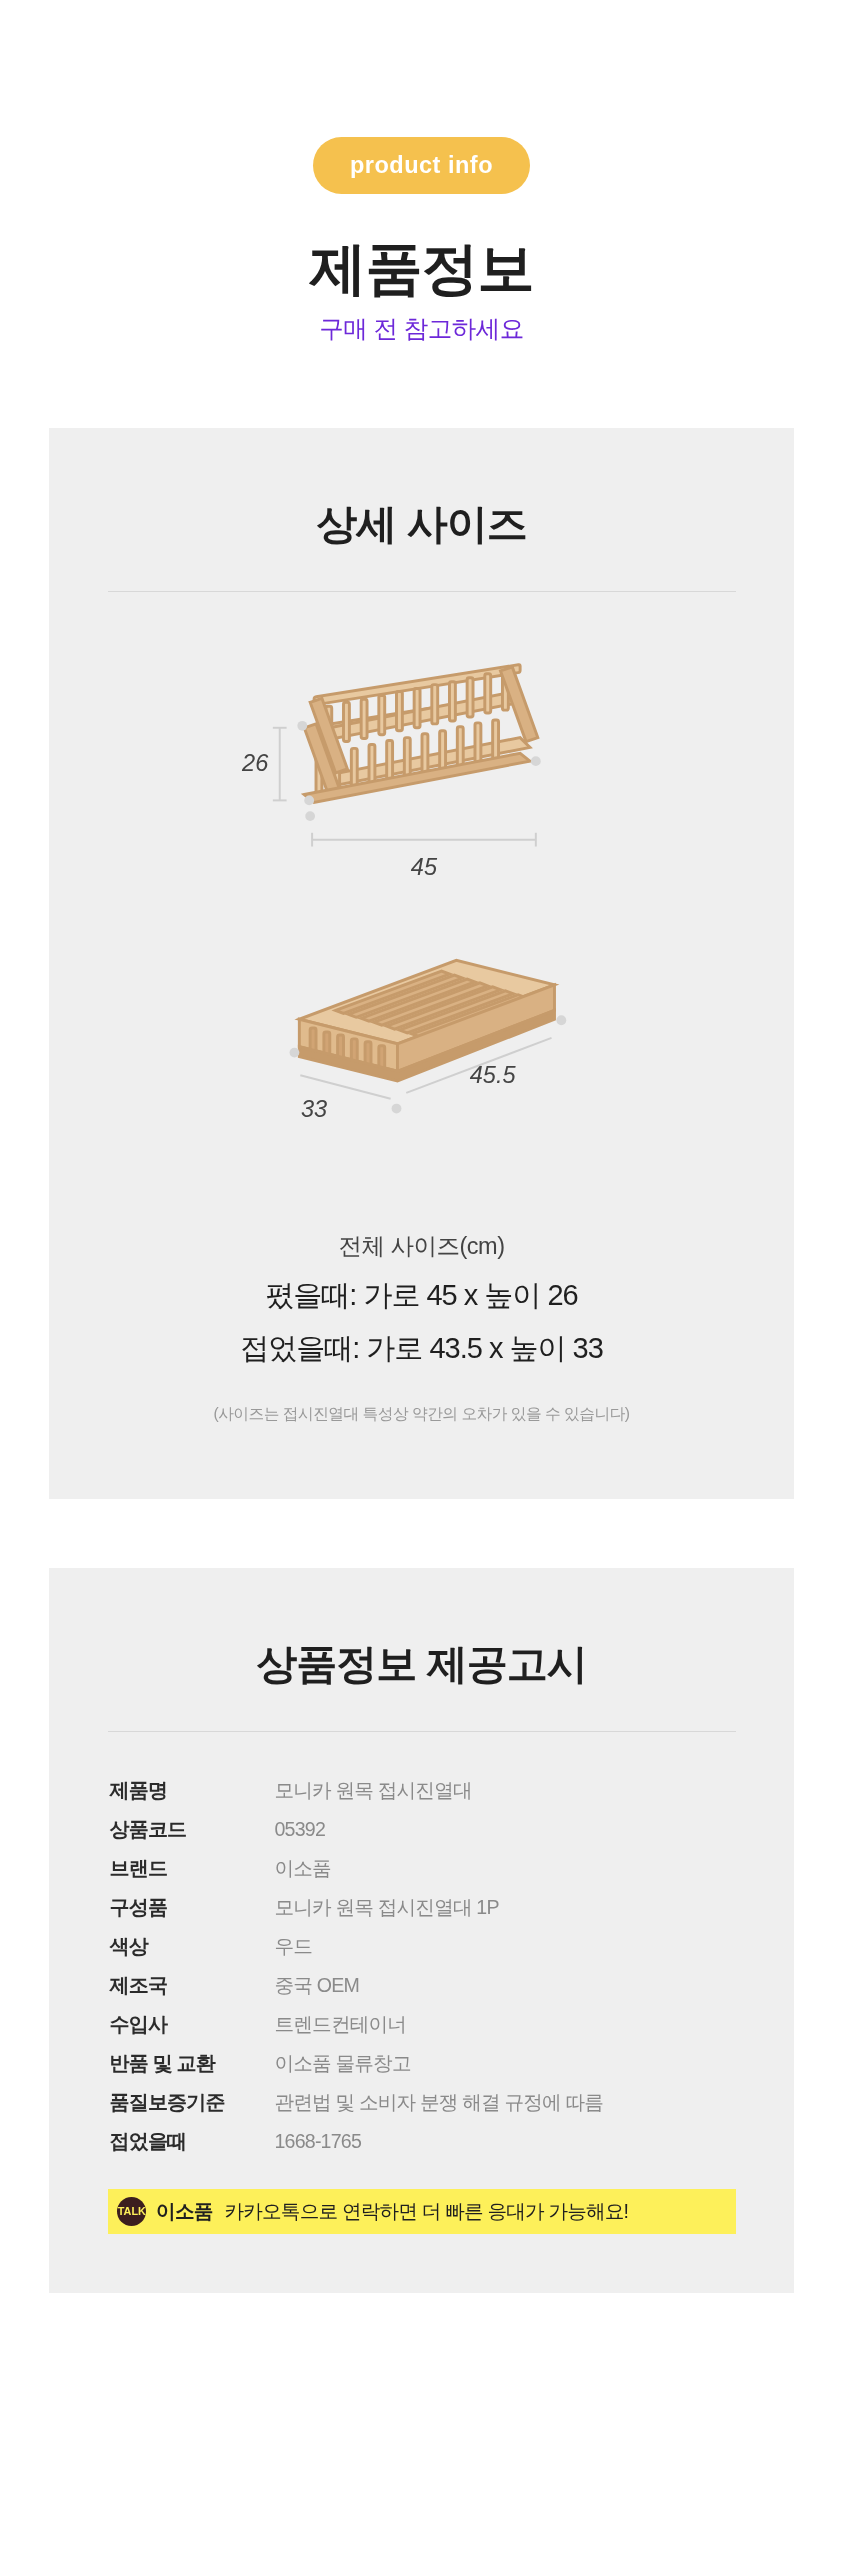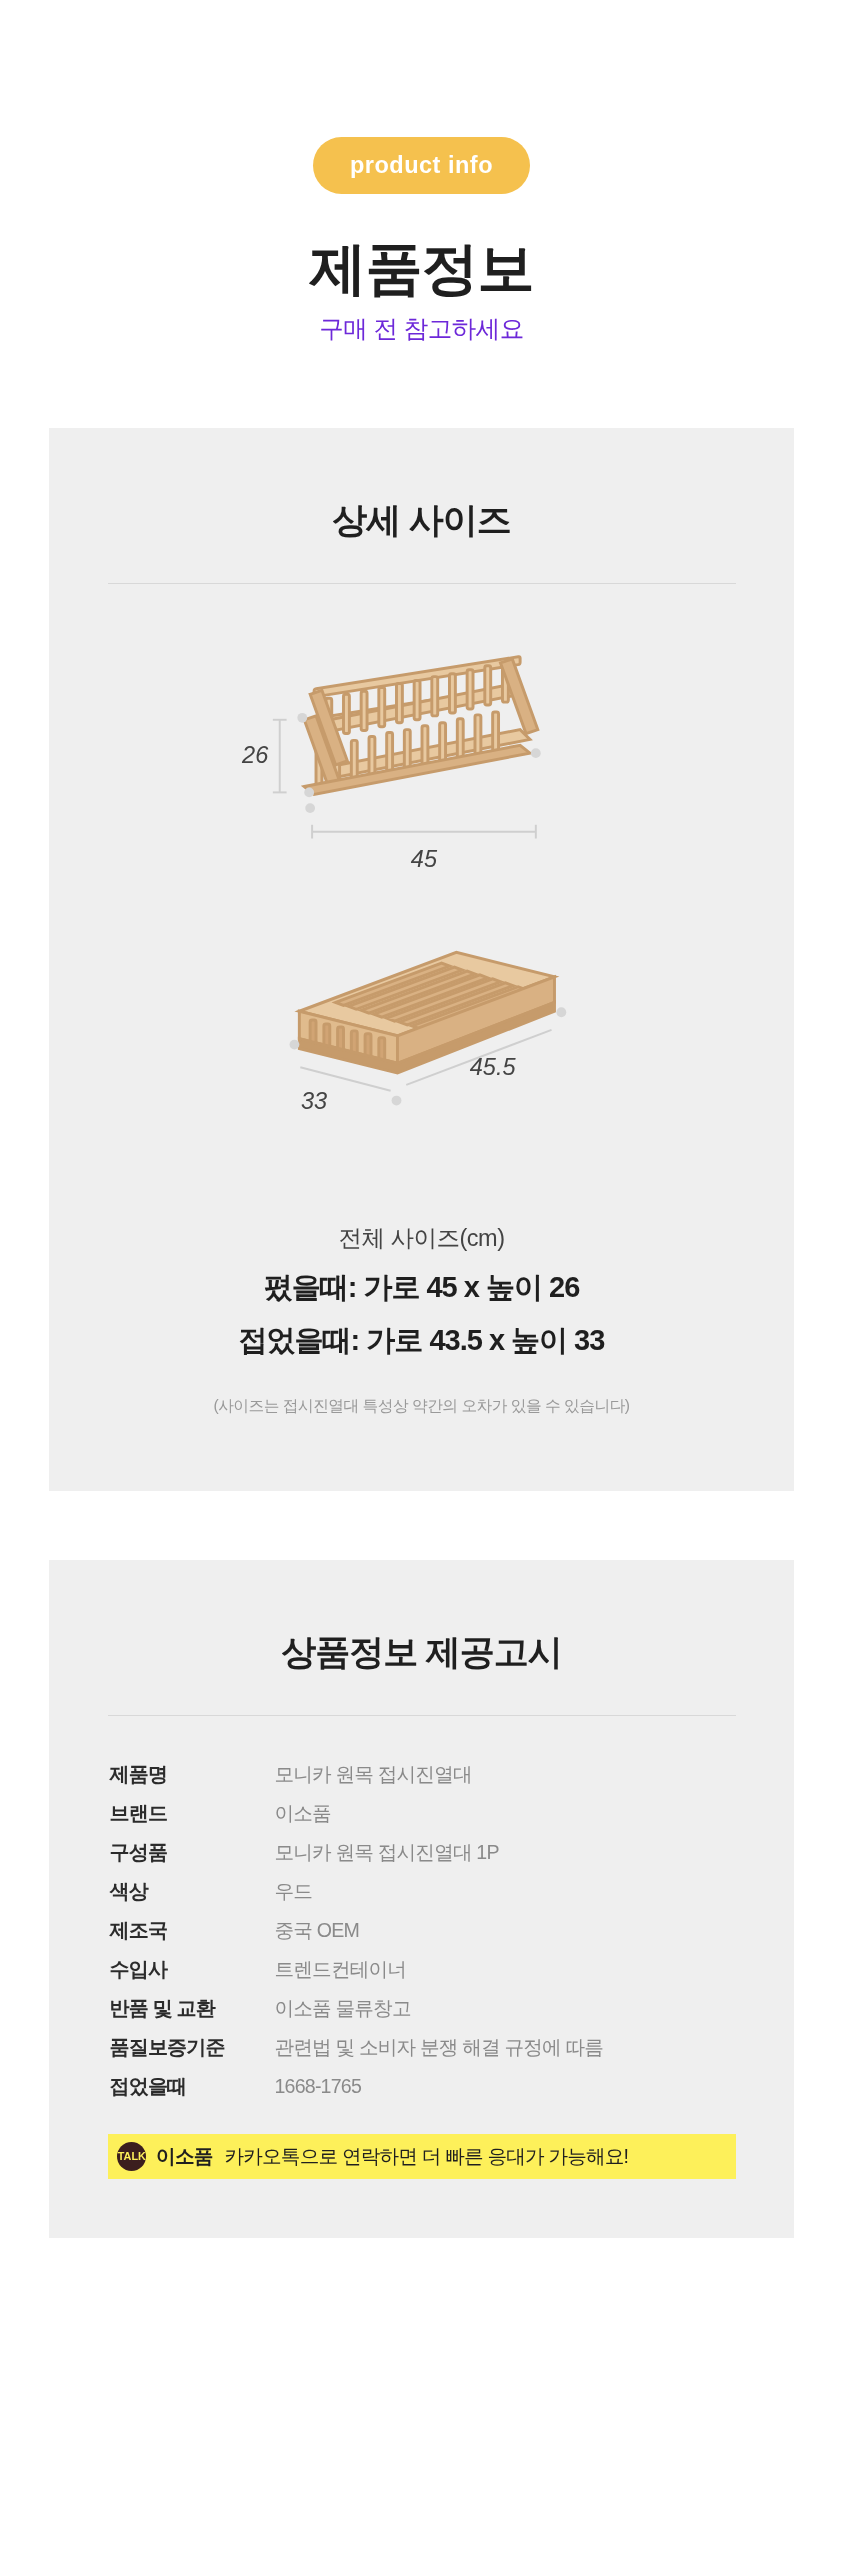--- a/index.html
+++ b/index.html
@@ -55,21 +55,21 @@
   .panel.size-panel {
     margin-top: 83px;
     padding: 69px 0 74px;
   }
   .panel.info-panel {
     margin-top: 69px;
     padding: 69px 4px 59px;
   }
   .panel-title {
     text-align: center;
-    font-size: 35px;
+    font-size: 41px;
     font-weight: bold;
     letter-spacing: -1px;
     color: #1f1f1f;
   }
   .panel-rule {
     width: 628px;
     height: 1px;
     background: #d8d8d8;
     margin: 39px auto 0;
   }
@@ -90,21 +90,21 @@
     margin-top: 39px;
   }
   .size-summary .line1 {
     font-size: 23.5px;
     color: #444;
     letter-spacing: -0.5px;
   }
   .size-summary .line2,
   .size-summary .line3 {
     font-size: 29px;
-    font-weight: bold;
+    font-weight: normal;
     color: #1f1f1f;
     letter-spacing: -1px;
     margin-top: 13.7px;
   }
   .size-note {
     margin-top: 35px;
     text-align: center;
     font-size: 15.7px;
     color: #999;
     letter-spacing: -0.5px;
@@ -313,20 +313,24 @@
     <div class="panel-title">상품정보 제공고시</div>
     <div class="panel-rule"></div>
 
     <table class="info-table">
       <tbody>
         <tr>
           <th>제품명</th>
           <td>모니카 원목 접시진열대</td>
         </tr>
         <tr>
+          <th>상품코드</th>
+          <td>05392</td>
+        </tr>
+        <tr>
           <th>브랜드</th>
           <td>이소품</td>
         </tr>
         <tr>
           <th>구성품</th>
           <td>모니카 원목 접시진열대 1P</td>
         </tr>
         <tr>
           <th>색상</th>
           <td>우드</td>

